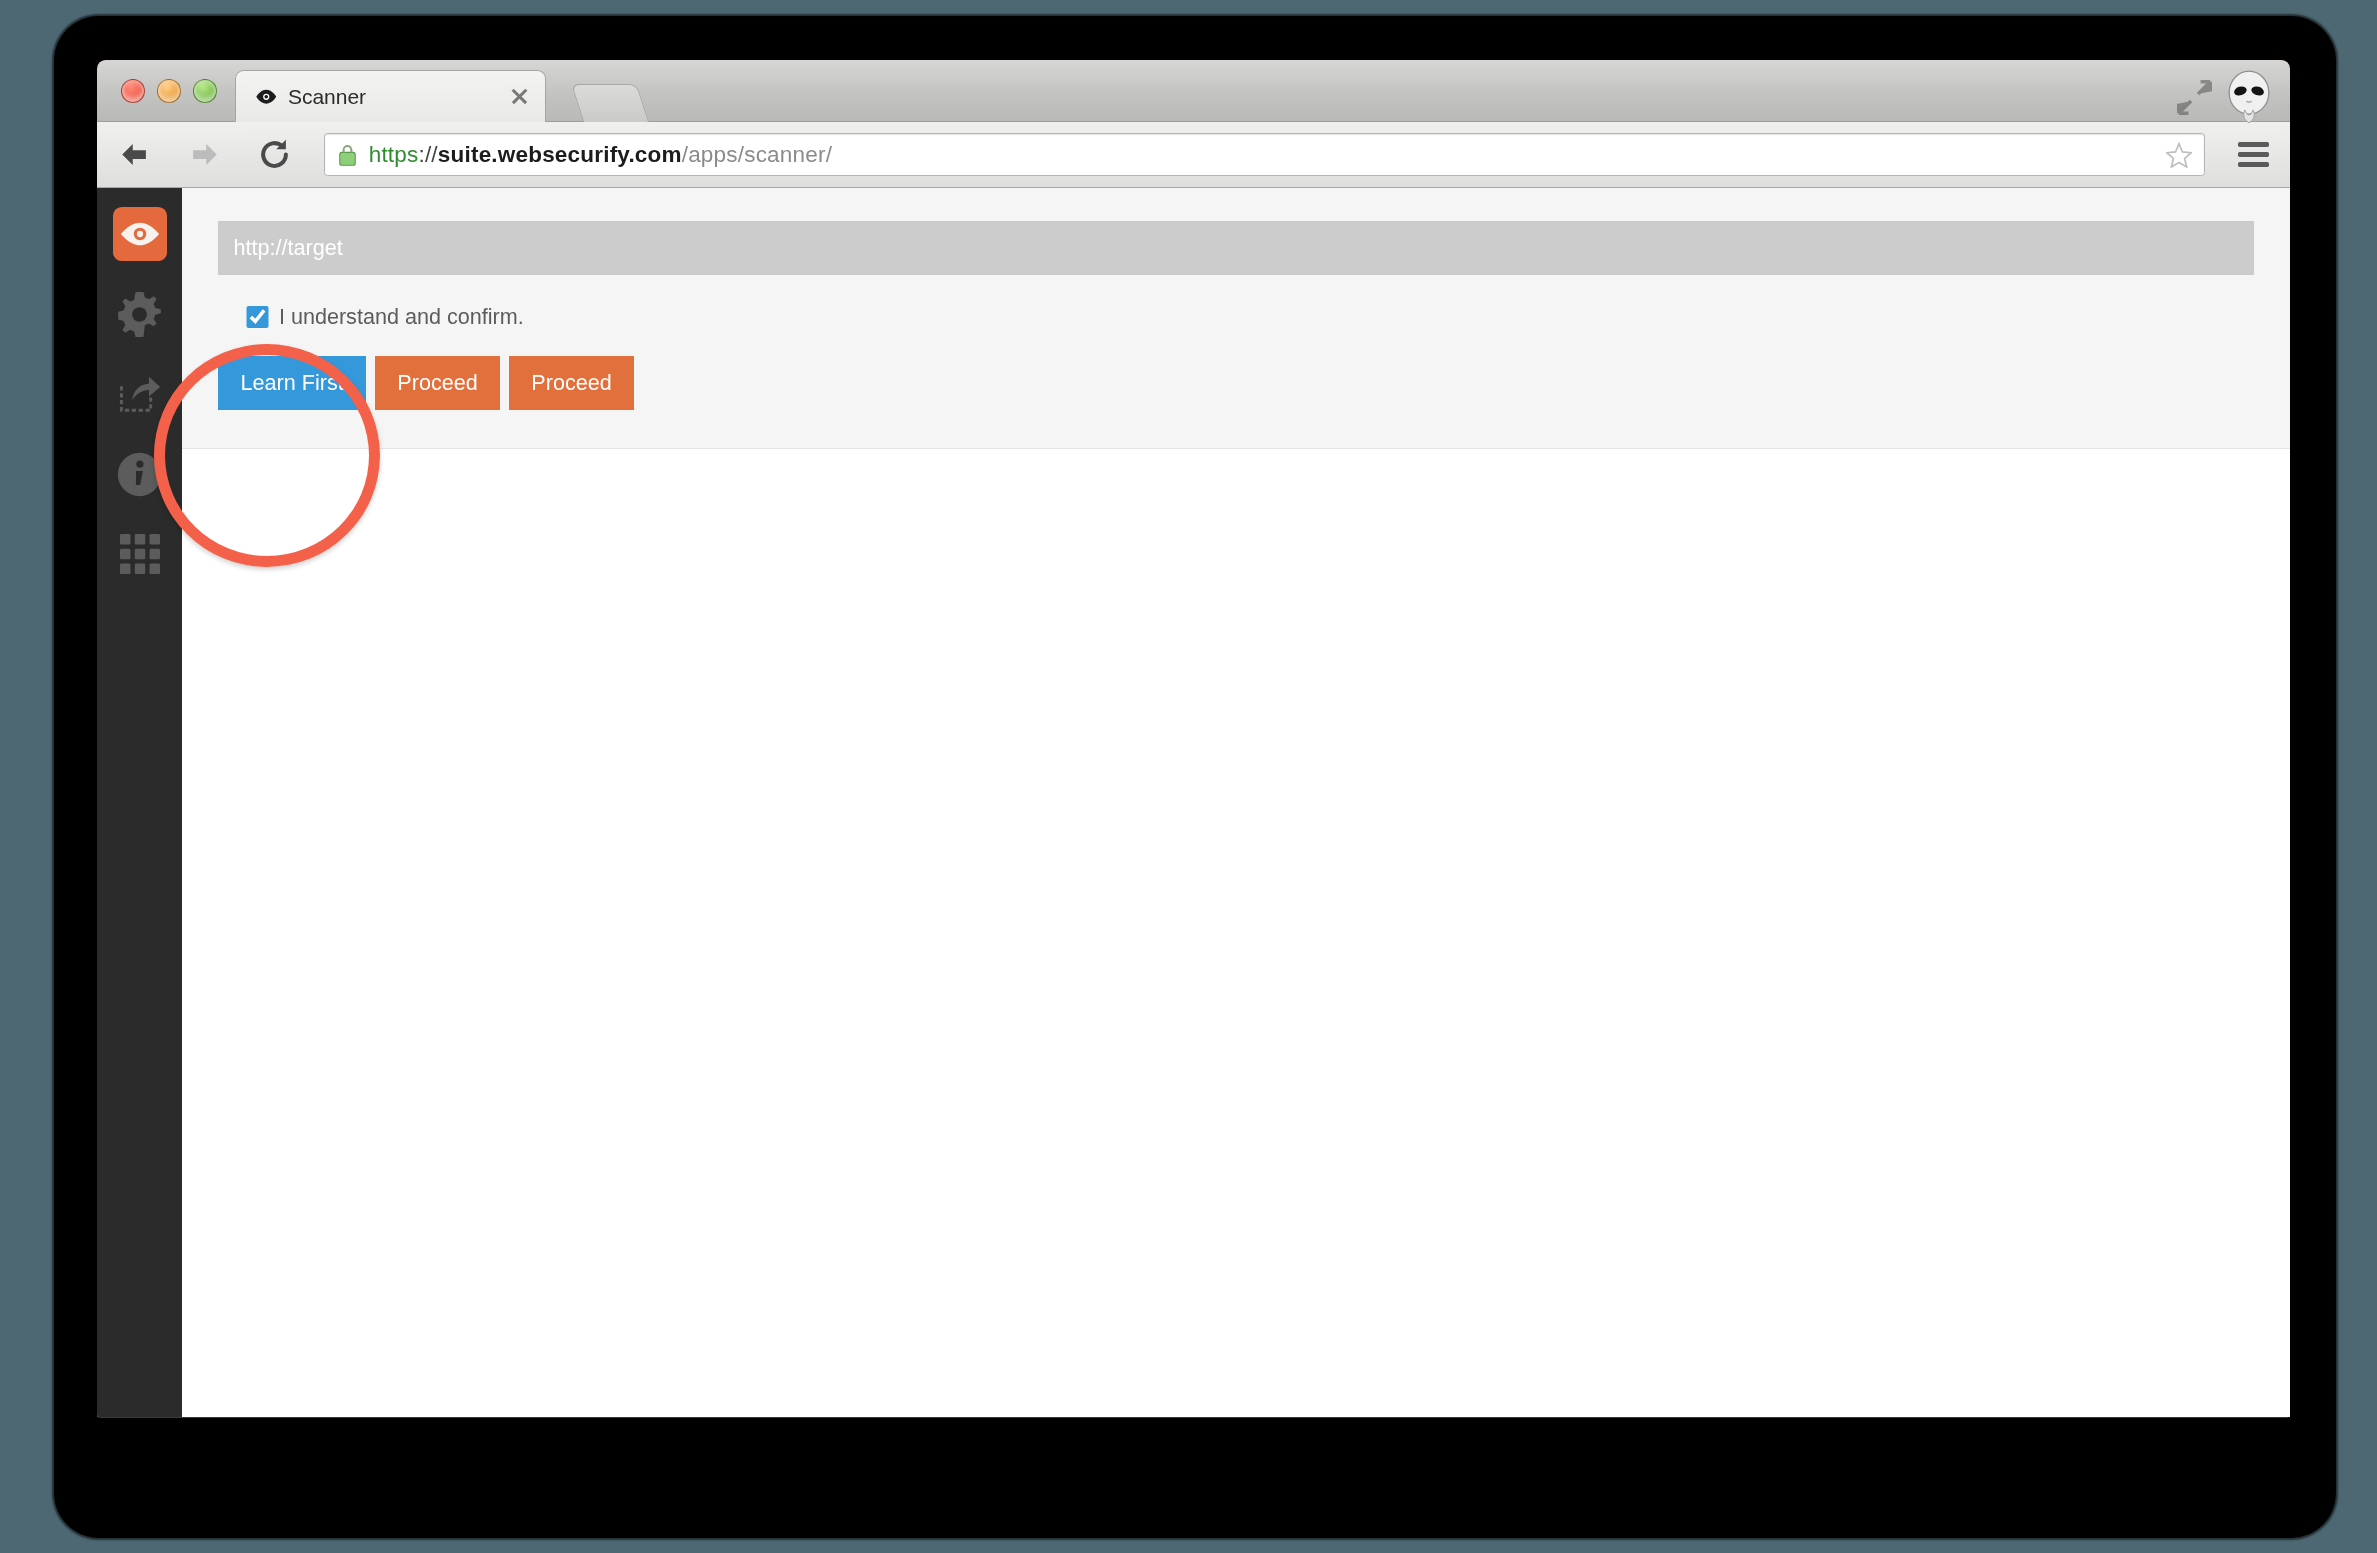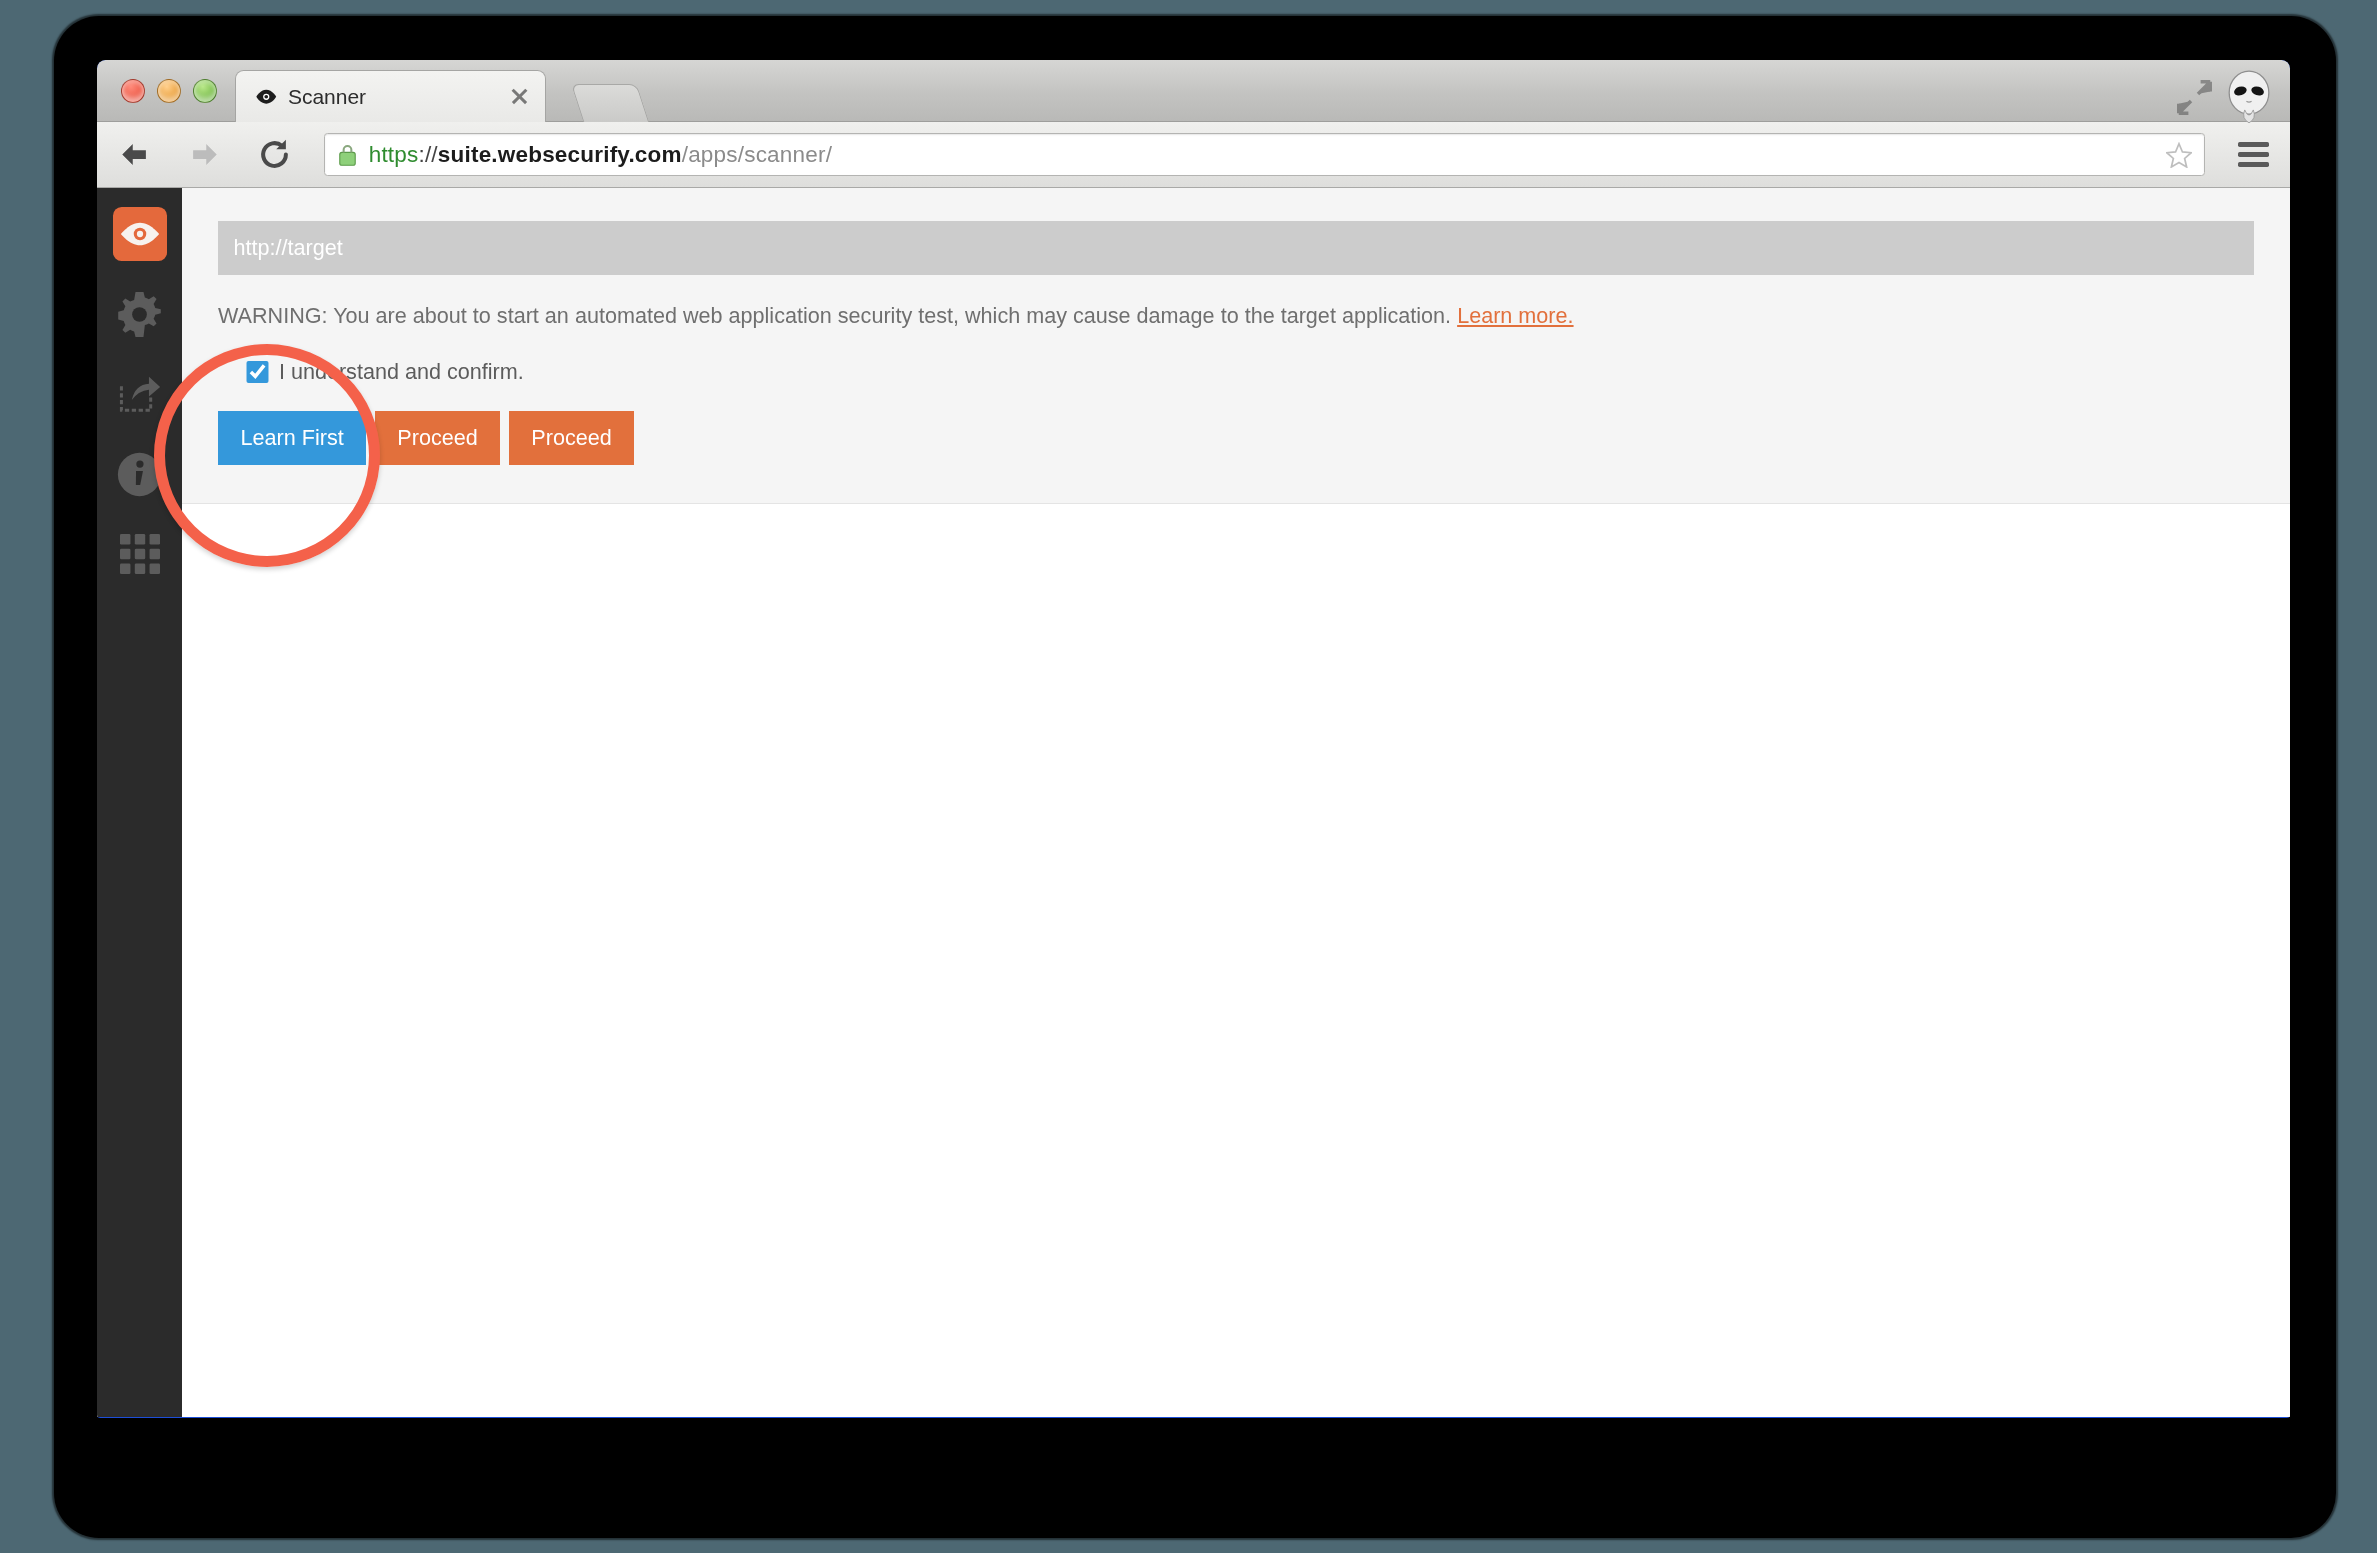--- a/index.html
+++ b/index.html
@@ -29,21 +29,21 @@
     box-shadow: 0 0 1.7px 1.7px rgba(0,0,0,0.55);
   }
 
   
   #browser-window {
     position: absolute;
     left: 97px;
     top: 60px;
     width: 2193px;
     height: 1358px;
-    background: #1d4ed8;
+    background: #7f1d1d;
     border-radius: 8.6px 8.6px 3.5px 3.5px;
     overflow: hidden;
     box-shadow: 0 2.6px 12px rgba(0,0,0,0.45);
   }
 
   
   #tab-strip {
     position: relative;
     height: 62px;
     background: linear-gradient(to bottom, #d6d6d4 0%, #c3c3c1 55%, #b9b9b7 100%);
@@ -457,23 +457,20 @@
         </svg>
       </div>
     </div>
 
     <div id="main">
 
       <div id="scanner-panel">
 
         <input id="target-input" type="text" placeholder="http://target" style="">
 
-        <div id="warning-line">
-          <span>WARNING: You are about to start an automated web application security test, which may cause damage to the target application. </span><span class="learn-more">Learn more.</span>
-        </div>
 
         <div id="confirm-row">
           <input id="confirm-checkbox" type="checkbox" checked="" style="">
           <span id="confirm-label">I understand and confirm.</span>
         </div>
 
         <div id="button-row">
           <button class="action-btn primary">Learn First</button>
           <button class="action-btn danger">Proceed</button>
           <button class="action-btn danger">Proceed</button>

